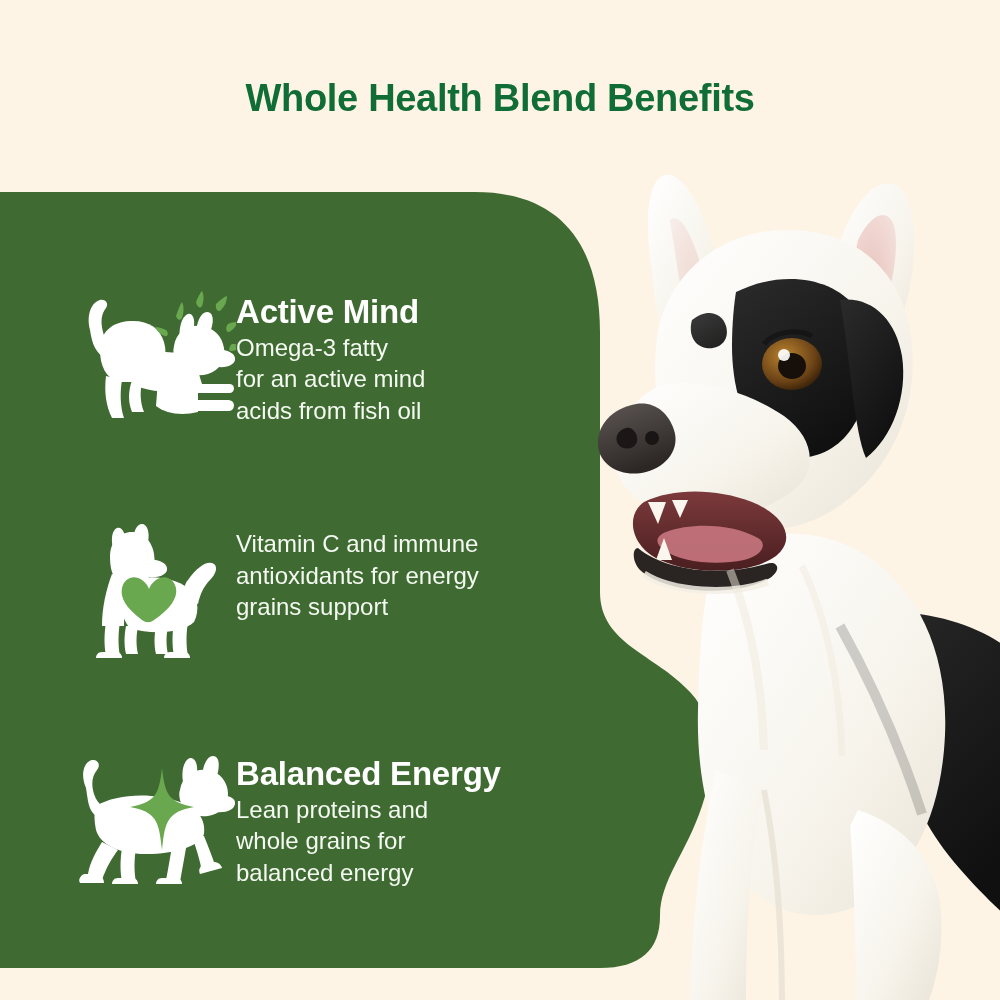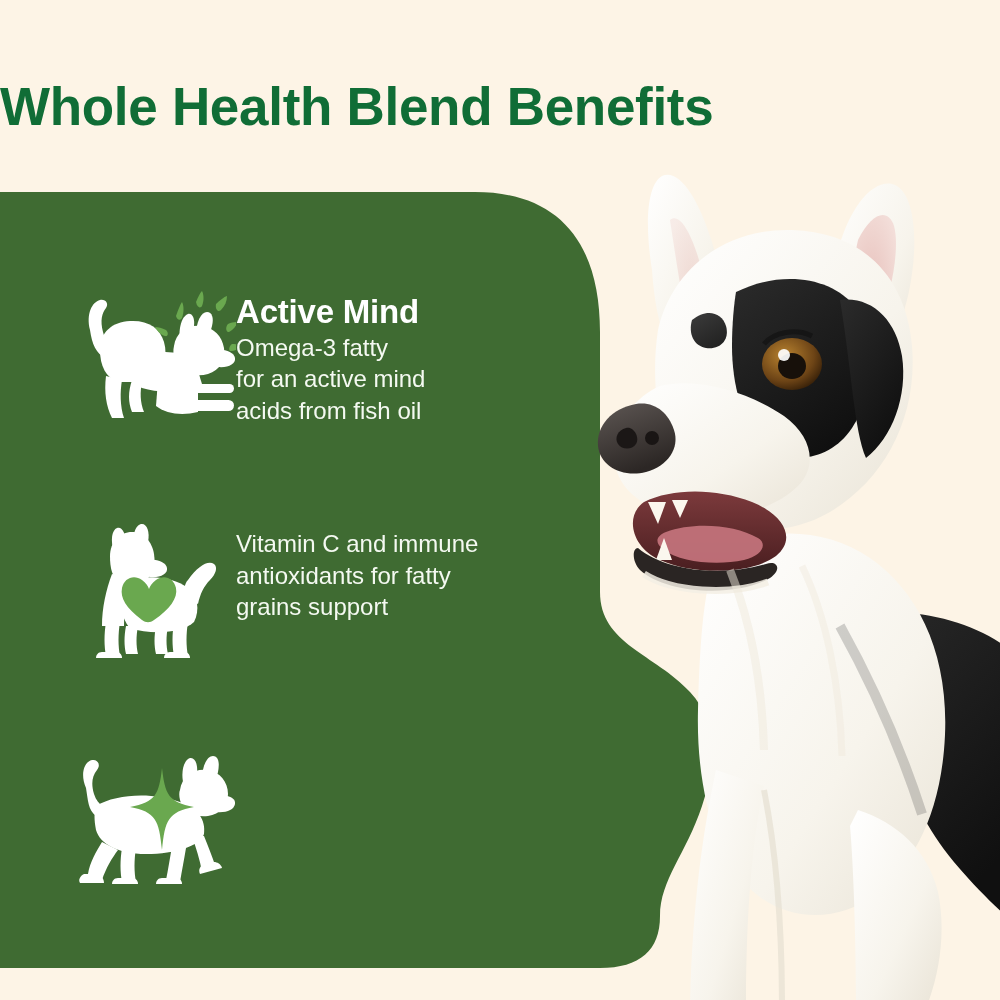--- a/index.html
+++ b/index.html
@@ -20,23 +20,23 @@
     background: #fdf4e6;
     overflow: hidden;
   }
 
   
   #page-title {
     position: absolute;
     left: 0;
     top: 78px;
     width: 1000px;
-    text-align: left;
+    text-align: center;
     font-family: "Liberation Sans", sans-serif;
-    font-size: 53px;
+    font-size: 38px;
     font-weight: 700;
     letter-spacing: -0.3px;
     color: #106d36;
     line-height: 1.1;
   }
 
   
   #green-panel {
     position: absolute;
     left: 0;
@@ -218,21 +218,21 @@
             <path d="M66,98 C50,86 44,76 46,66 C48,56 58,52 66,58
                      C70,61 72,64 73,67 C74,64 76,61 80,58
                      C88,52 98,56 100,66 C102,76 94,87 78,98
                      C74,101 70,101 66,98 Z"></path>
           </g>
         </svg>
       </div>
       <div class="benefit-text">
         <div class="benefit-body">
           <div>Vitamin C and immune</div>
-          <div>antioxidants for fatty</div>
+          <div>antioxidants for energy</div>
           <div>grains support</div>
         </div>
       </div>
     </div>
 
     <div class="benefit-row row-2">
       <div class="benefit-icon">
         <svg width="160" height="140" viewBox="0 0 160 140" xmlns="http://www.w3.org/2000/svg">
           <g fill="#ffffff">
 
@@ -267,20 +267,28 @@
           </g>
 
           <g fill="#6aa84f">
             <path d="M86,18
                      C89,44 92,52 118,57
                      C92,62 89,70 86,100
                      C83,70 80,62 54,57
                      C80,52 83,44 86,18 Z"></path>
           </g>
         </svg>
+      </div>
+      <div class="benefit-text">
+        <div class="benefit-heading">Balanced Energy</div>
+        <div class="benefit-body">
+          <div>Lean proteins and</div>
+          <div>whole grains for</div>
+          <div>balanced energy</div>
+        </div>
       </div>
     </div>
 
   </div>
 
   <div id="dog-photo">
     <svg width="470" height="860" viewBox="0 0 470 860" xmlns="http://www.w3.org/2000/svg">
       <defs>
         <linearGradient id="furW" x1="0" y1="0" x2="1" y2="1">
           <stop offset="0%" stop-color="#ffffff"></stop>

